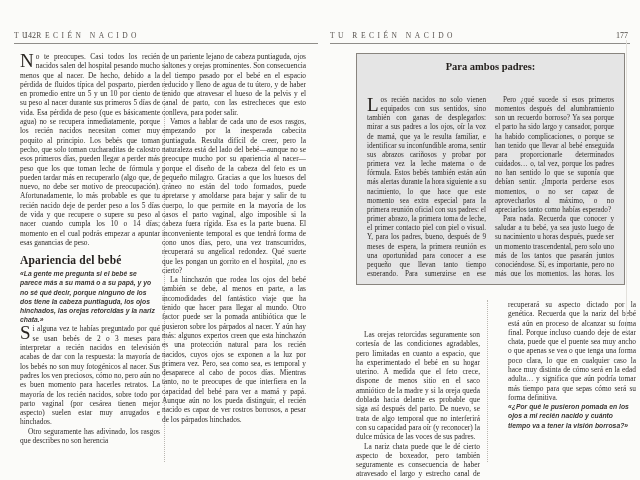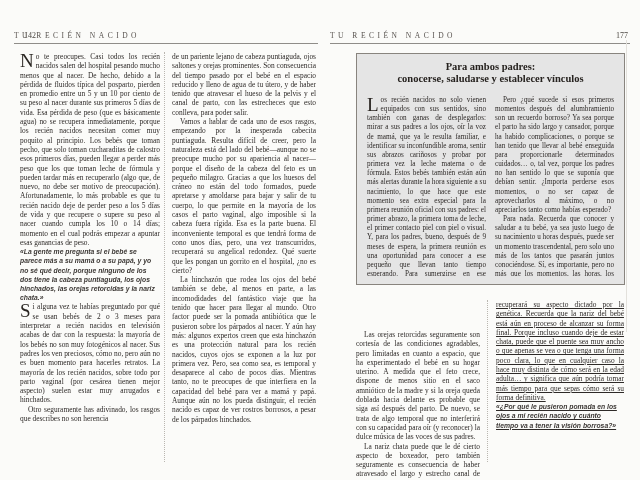--- a/index.html
+++ b/index.html
@@ -46,60 +46,60 @@
   <div class="page page-left">
     <div class="runhead">
       <span class="pagenum l">142</span>
       <span class="runtitle">TU RECIÉN NACIDO</span>
     </div>
 
     <div class="vdiv" style="left:150px;top:22px;bottom:10px;"></div>
 
     <div class="col" style="left:6px;top:22px;width:140px;height:416px;">
       <p><span class="dropcap">N</span><span>o te preocupes. Casi todos los recién nacidos salen del hospital pesando mucho menos que al nacer. De hecho, debido a la pérdida de fluidos típica del posparto, pierden en promedio entre un 5 y un 10 por ciento de su peso al nacer durante sus primeros 5 días de vida. Esa pérdida de peso (que es básicamente agua) no se recupera inmediatamente, porque los recién nacidos necesitan comer muy poquito al principio. Los bebés que toman pecho, que solo toman cucharaditas de calostro esos primeros días, pueden llegar a perder más peso que los que toman leche de fórmula y pueden tardar más en recuperarlo (algo que, de nuevo, no debe ser motivo de preocupación). Afortunadamente, lo más probable es que tu recién nacido deje de perder peso a los 5 días de vida y que recupere o supere su peso al nacer cuando cumpla los 10 o 14 días; momento en el cual podrás empezar a apuntar esas ganancias de peso.</span></p>
+      <div class="sechead">Apariencia del bebé</div>
       <p class="quote">«La gente me pregunta si el bebé se parece más a su mamá o a su papá, y yo no sé qué decir, porque ninguno de los dos tiene la cabeza puntiaguda, los ojos hinchados, las orejas retorcidas y la nariz chata.»</p>
       <p><span class="dropcap">S</span><span>i alguna vez te habías preguntado por qué se usan bebés de 2 o 3 meses para interpretar a recién nacidos en televisión acabas de dar con la respuesta: la mayoría de los bebés no son muy fotogénicos al nacer. Sus padres los ven preciosos, cómo no, pero aún no es buen momento para hacerles retratos. La mayoría de los recién nacidos, sobre todo por parto vaginal (por cesárea tienen mejor aspecto) suelen estar muy arrugados e hinchados.</span></p>
       <p class="ind">Otro seguramente has adivinado, los rasgos que describes no son herencia</p>
     </div>
 
-    <div class="col" style="left:158px;top:22px;width:144px;height:416px;">
+    <div class="col" style="left:148px;top:22px;width:144px;height:416px;">
       <p>de un pariente lejano de cabeza puntiaguda, ojos saltones y orejas prominentes. Son consecuencia del tiempo pasado por el bebé en el espacio reducido y lleno de agua de tu útero, y de haber tenido que atravesar el hueso de la pelvis y el canal de parto, con las estrecheces que esto conlleva, para poder salir.</p>
       <p class="ind">Vamos a hablar de cada uno de esos rasgos, empezando por la inesperada cabecita puntiaguda. Resulta difícil de creer, pero la naturaleza está del lado del bebé—aunque no se preocupe mucho por su apariencia al nacer—porque el diseño de la cabeza del feto es un pequeño milagro. Gracias a que los huesos del cráneo no están del todo formados, puede apretarse y amoldarse para bajar y salir de tu cuerpo, lo que permite en la mayoría de los casos el parto vaginal, algo imposible si la cabeza fuera rígida. Esa es la parte buena. El inconveniente temporal es que tendrá forma de cono unos días, pero, una vez transcurridos, recuperará su angelical redondez. Qué suerte que les pongan un gorrito en el hospital, ¿no es cierto?</p>
       <p class="ind">La hinchazón que rodea los ojos del bebé también se debe, al menos en parte, a las incomodidades del fantástico viaje que ha tenido que hacer para llegar al mundo. Otro factor puede ser la pomada antibiótica que le pusieron sobre los párpados al nacer. Y aún hay más: algunos expertos creen que esta hinchazón es una protección natural para los recién nacidos, cuyos ojos se exponen a la luz por primera vez. Pero, sea como sea, es temporal y desaparece al cabo de pocos días. Mientras tanto, no te preocupes de que interfiera en la capacidad del bebé para ver a mamá y papá. Aunque aún no los pueda distinguir, el recién nacido es capaz de ver rostros borrosos, a pesar de los párpados hinchados.</p>
     </div>
   </div>
 
   <div class="page page-right">
     <div class="runhead">
       <span class="runtitle">TU RECIÉN NACIDO</span>
       <span class="pagenum r">177</span>
     </div>
 
     <div class="panel">
       <div class="panel-title">
         <div>Para ambos padres:</div>
-        <div>conocerse, saludarse y establecer vínculos</div>
       </div>
       <div class="panel-col" style="left:10px;width:119px;">
         <p><span class="dropcap">L</span><span>os recién nacidos no solo vienen equipados con sus sentidos, sino también con ganas de desplegarlos: mirar a sus padres a los ojos, oír la voz de mamá, que ya le resulta familiar, e identificar su inconfundible aroma, sentir sus abrazos cariñosos y probar por primera vez la leche materna o de fórmula. Estos bebés también están aún más alertas durante la hora siguiente a su nacimiento, lo que hace que este momento sea extra especial para la primera reunión oficial con sus padres: el primer abrazo, la primera toma de leche, el primer contacto piel con piel o visual. Y, para los padres, bueno, después de 9 meses de espera, la primera reunión es una oportunidad para conocer a ese pequeño que llevan tanto tiempo esperando. Para sumergirse en ese momento, ese torbellino de emociones, sensaciones, constataciones y expectativas, y empezar a forjar el vínculo con el nuevo miembro de la familia.</span></p>
       </div>
       <div class="panel-col" style="right:10px;width:119px;">
         <p class="ind">Pero ¿qué sucede si esos primeros momentos después del alumbramiento son un recuerdo borroso? Ya sea porque el parto ha sido largo y cansador, porque ha habido complicaciones, o porque se han tenido que llevar al bebé enseguida para proporcionarle determinados cuidados… o, tal vez, porque los padres no han sentido lo que se suponía que debían sentir. ¿Importa perderse esos momentos, o no ser capaz de aprovecharlos al máximo, o no apreciarlos tanto como habías esperado?</p>
         <p class="ind">Para nada. Recuerda que conocer y saludar a tu bebé, ya sea justo luego de su nacimiento u horas después, puede ser un momento trascendental, pero solo uno más de los tantos que pasarán juntos conociéndose. Sí, es importante, pero no más que los momentos, las horas, los días, las semanas y los años que tienen por delante. Es un nuevo principio, eso está claro, pero en realidad es solo el principio de una relación larga.</p>
       </div>
     </div>
 
     <div class="vdiv" style="left:157px;top:270px;bottom:10px;"></div>
 
     <div class="col" style="left:26px;top:270px;width:124px;height:168px;margin-top:30px;">
       <p class="ind">Las orejas retorcidas seguramente son cortesía de las condiciones agradables, pero limitadas en cuanto a espacio, que ha experimentado el bebé en su hogar uterino. A medida que el feto crece, dispone de menos sitio en el saco amniótico de la madre y si la oreja queda doblada hacia delante es probable que siga así después del parto. De nuevo, se trata de algo temporal que no interferirá con su capacidad para oír (y reconocer) la dulce música de las voces de sus padres.</p>
       <p class="ind">La nariz chata puede que le dé cierto aspecto de boxeador, pero también seguramente es consecuencia de haber atravesado el largo y estrecho canal de parto. Como todo lo demás,</p>
     </div>
 
-    <div class="col" style="left:166px;top:270px;width:128px;height:168px;text-decoration:underline;">
+    <div class="col" style="left:178px;top:270px;width:128px;height:168px;">
       <p>recuperará su aspecto dictado por la genética. Recuerda que la nariz del bebé está aún en proceso de alcanzar su forma final. Porque incluso cuando deje de estar chata, puede que el puente sea muy ancho o que apenas se vea o que tenga una forma poco clara, lo que en cualquier caso la hace muy distinta de cómo será en la edad adulta… y significa que aún podría tomar más tiempo para que sepas cómo será su forma definitiva.</p>
       <p class="quote">«¿Por qué le pusieron pomada en los ojos a mi recién nacido y cuánto tiempo va a tener la visión borrosa?»</p>
     </div>
 
     <div class="edge"></div>
   </div>
 
 </div>
 
 </body></html>

